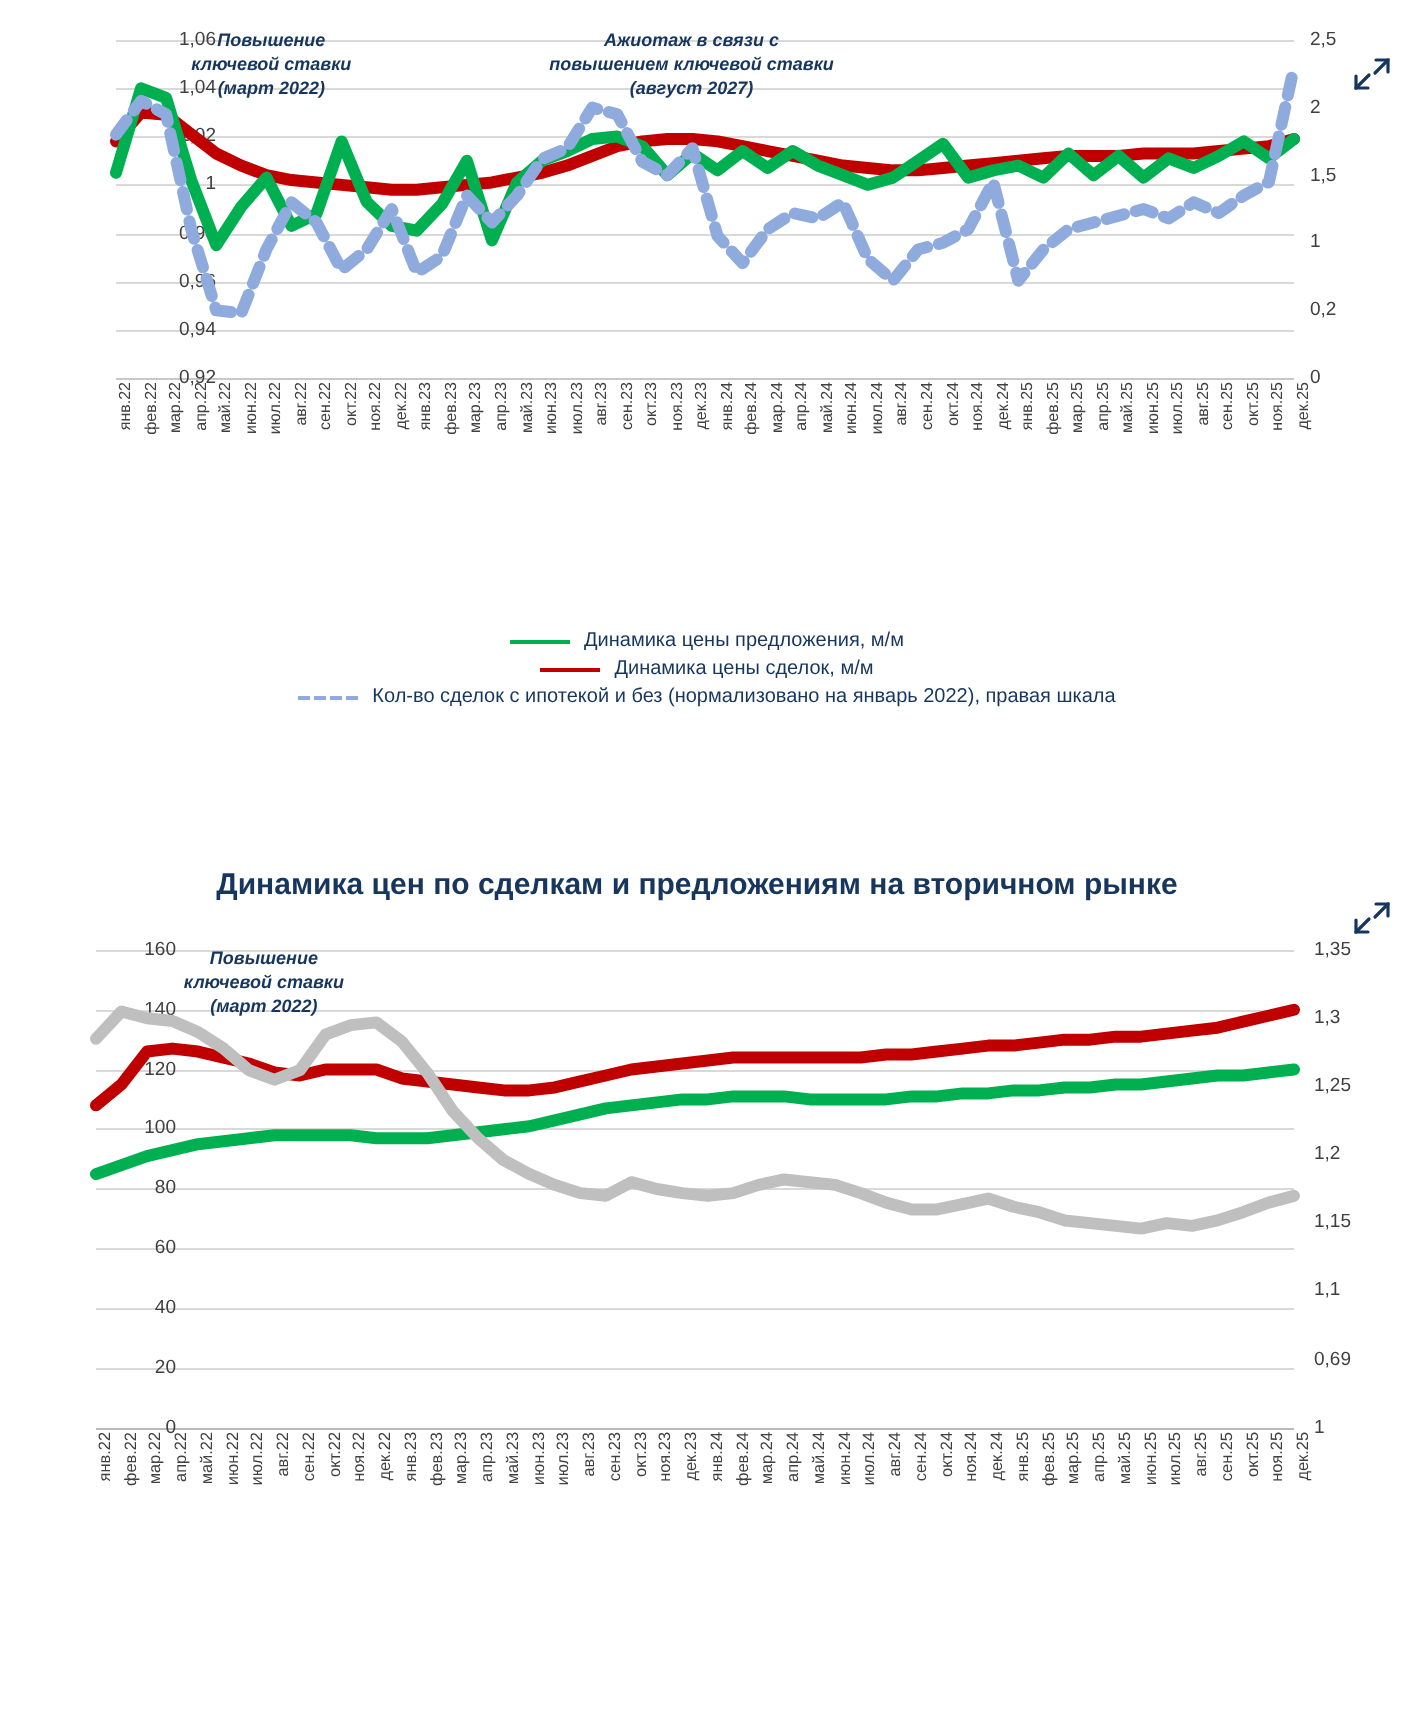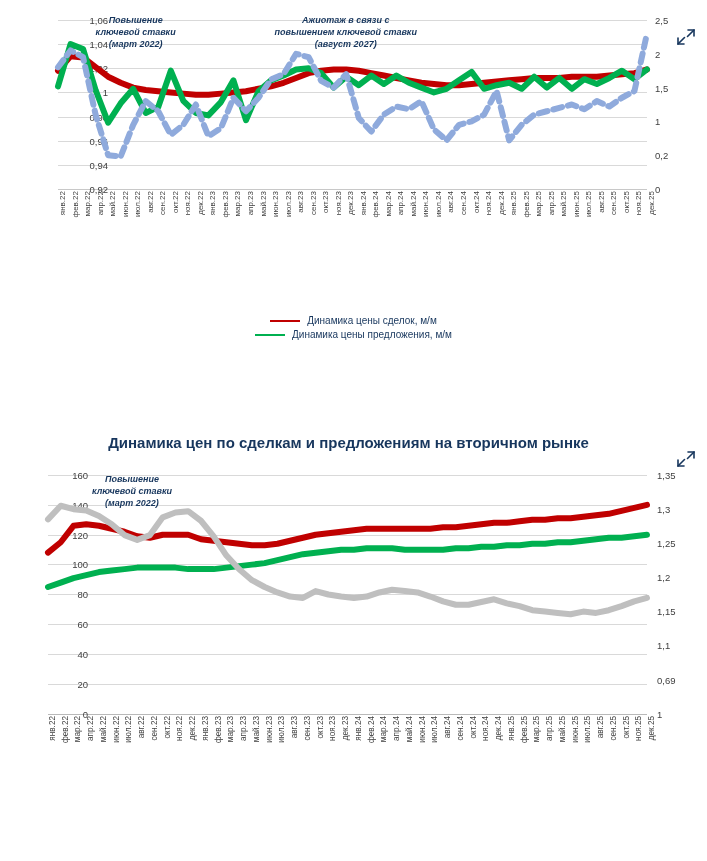--- a/index.html
+++ b/index.html
@@ -181,28 +181,34 @@
           <div class="xtick" style="left: 95.7447%;">окт.25</div>
           <div class="xtick" style="left: 97.8723%;">ноя.25</div>
           <div class="xtick" style="left: 100%;">дек.25</div>
         </div>
     </div>
   </div>
 
   <div class="legend" style="position:absolute;left:0;right:0;top:300px;">
     <div class="legend-row">
       <div class="legend-item">
+        <span class="legend-swatch" style="border-top-color:#00b050;"></span>
+        <span class="legend-label">Динамика цены предложения, м/м</span>
+      </div>
+    </div>
+    <div class="legend-row">
+      <div class="legend-item">
         <span class="legend-swatch" style="border-top-color:#c00000;"></span>
         <span class="legend-label">Динамика цены сделок, м/м</span>
       </div>
     </div>
     <div class="legend-row">
       <div class="legend-item">
-        <span class="legend-swatch" style="border-top-color:#00b050;"></span>
-        <span class="legend-label">Динамика цены предложения, м/м</span>
+        <span class="legend-swatch" style="border-top-color:#8faadc;border-top-style:dashed;"></span>
+        <span class="legend-label">Кол-во сделок с ипотекой и без (нормализовано на январь 2022),  правая шкала</span>
       </div>
     </div>
   </div>
 </div>
 
 <div class="panel" id="panel2">
 
   <div class="expand-icon">
     <svg viewBox="0 0 22 22" width="22" height="22" fill="none" stroke="#17365d" stroke-width="1.6" stroke-linecap="round">
       <path d="M13 4 L19 4 L19 10"></path>

